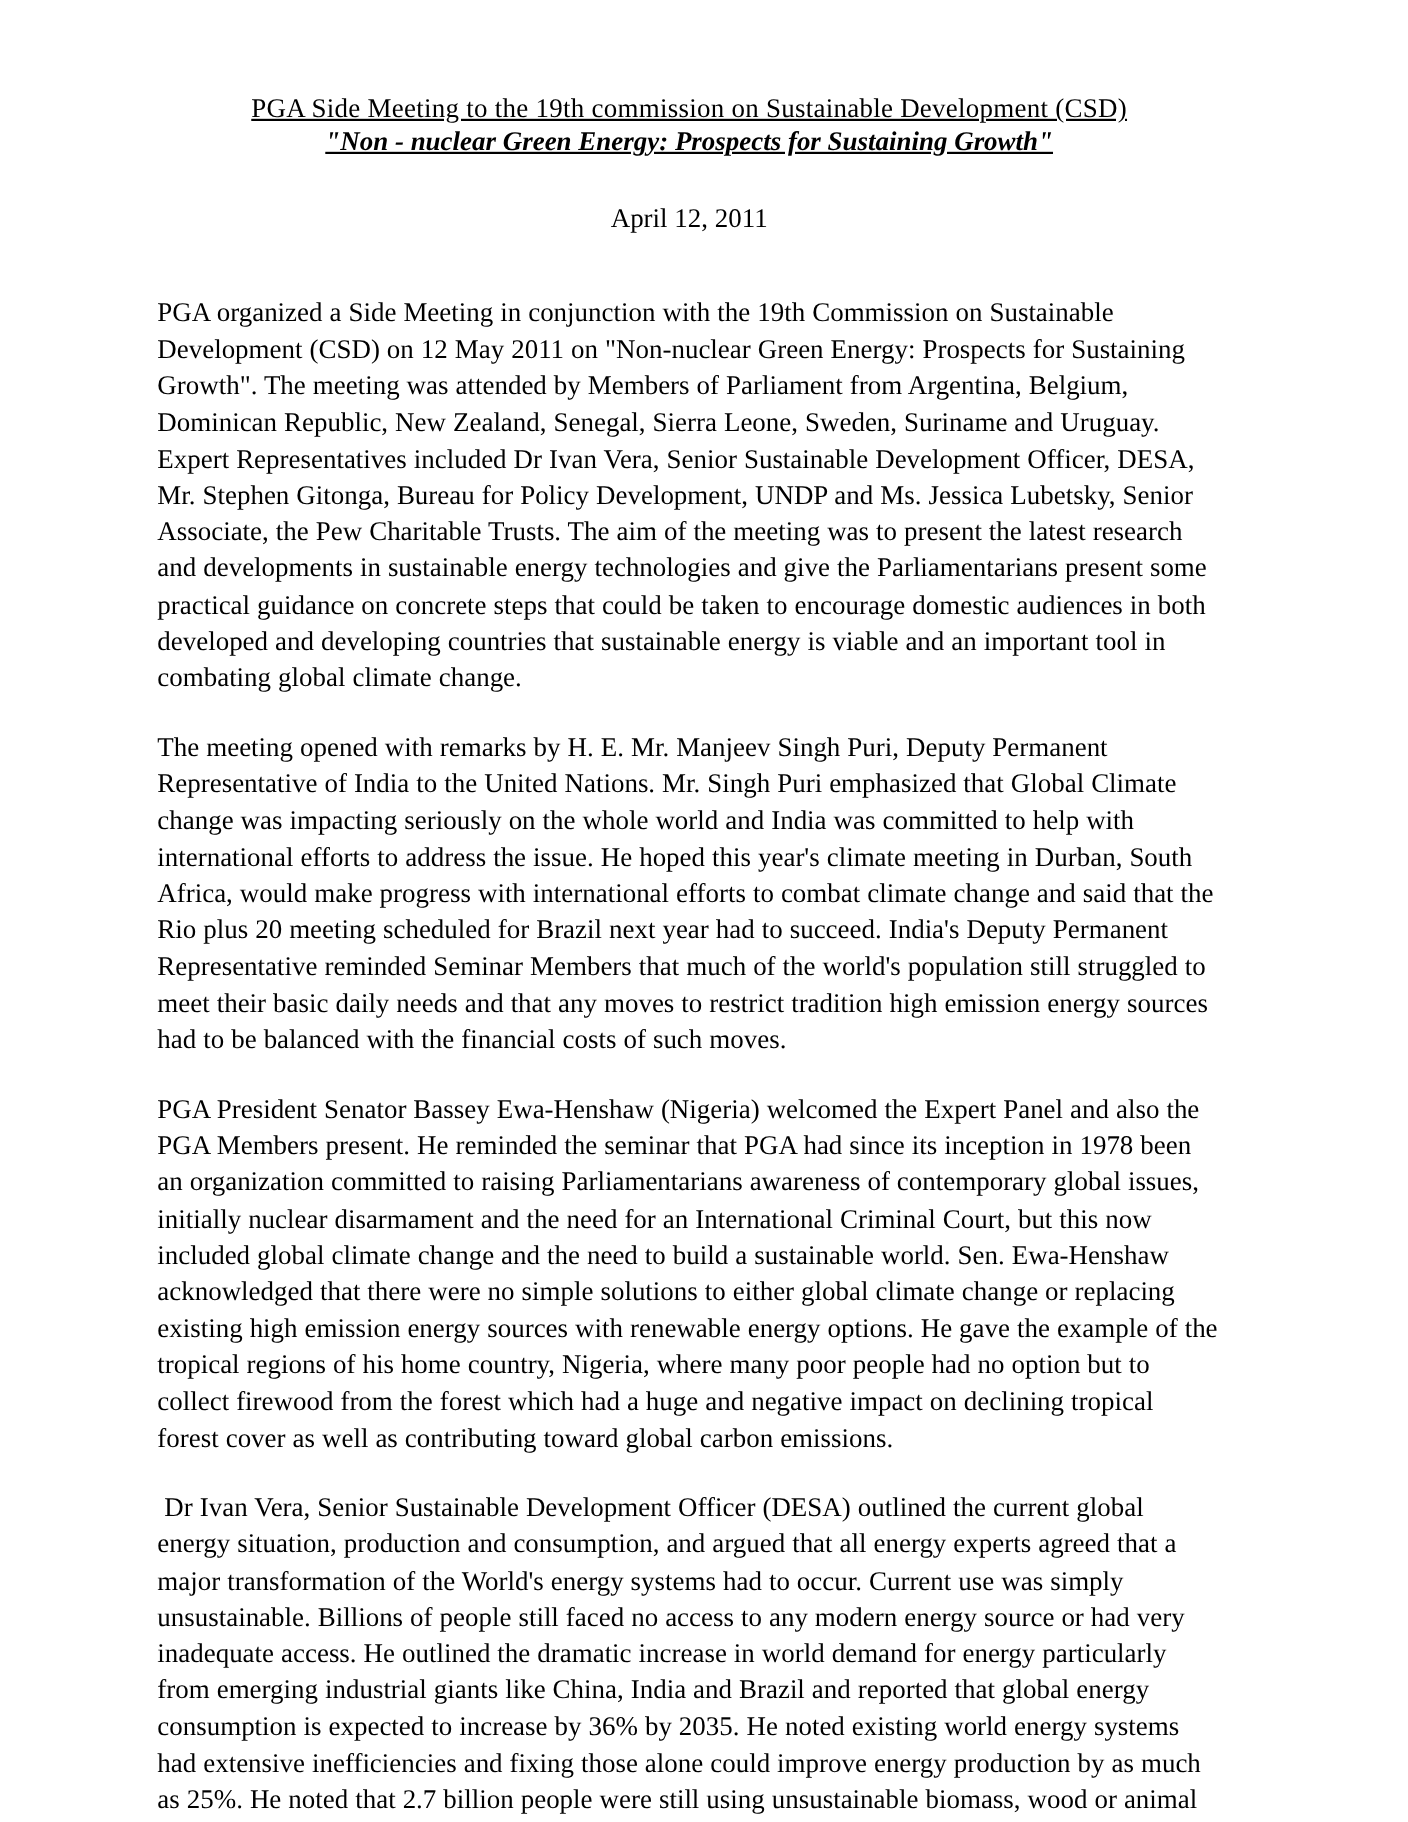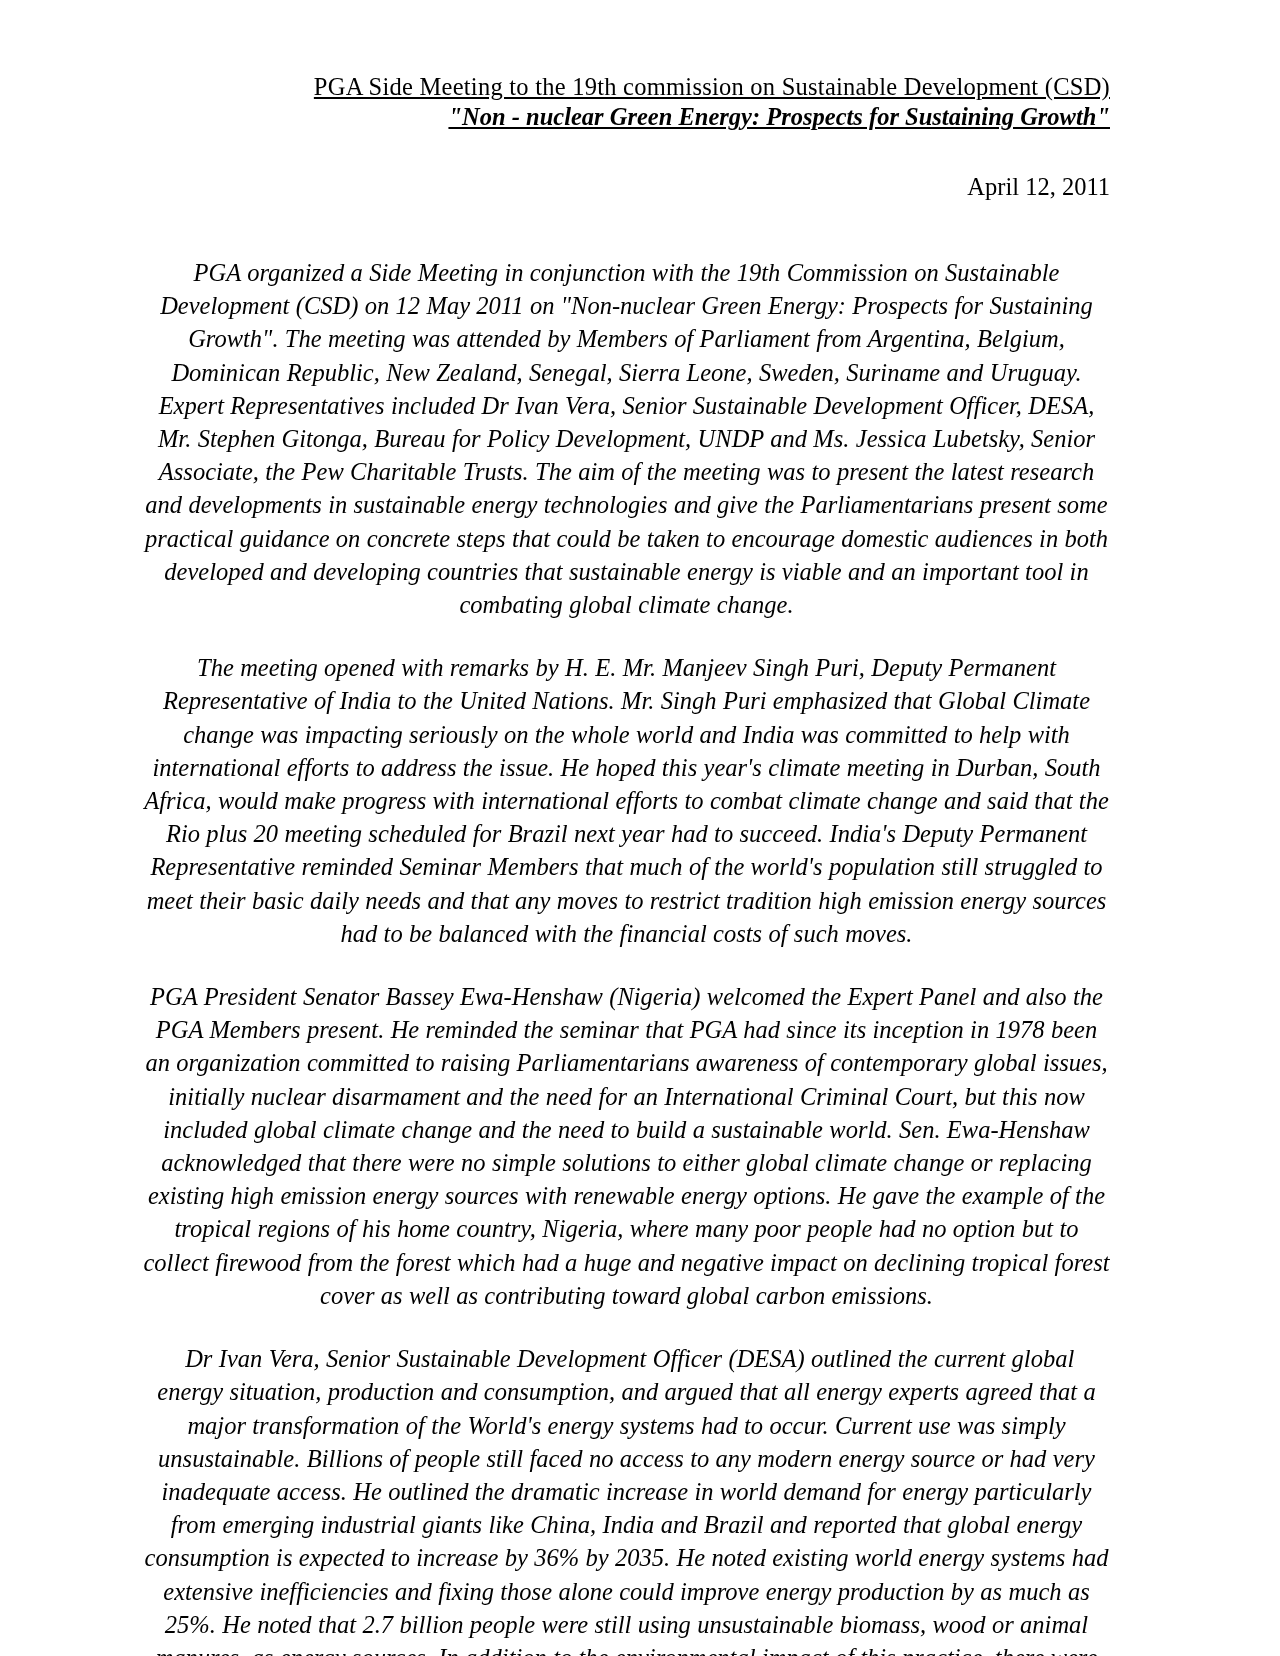--- a/index.html
+++ b/index.html
@@ -17,22 +17,22 @@
   }
   .page {
     position: relative;
     width: 1280px;
     min-height: 1656px;
     box-sizing: border-box;
     padding: 72px 170px 40px 143px;
     background: #ffffff;
   }
   .header-block {
-    text-align: right;
-    margin: 0;
+    text-align: center;
+    margin: 12px;
     padding: 0;
   }
   .title-line-1 {
     font-size: 24.5px;
     line-height: 30px;
     text-decoration: underline;
     text-underline-offset: 2px;
     letter-spacing: 0.01em;
     white-space: nowrap;
   }
@@ -56,24 +56,23 @@
     margin-top: 40px;
   }
   .body-block {
     margin-top: 54px;
   }
   p.para {
     font-size: 24.5px;
     line-height: 33.2px;
     margin: 0 0 30px 0;
     padding: 0;
-    text-align: center;
+    text-align: left;
     white-space: pre-wrap;
     word-spacing: 0.01em;
-    font-style: italic;
   }
   p.para:last-child {
     margin-bottom: 0;
   }
 </style>
 </head>
 <body>
 
 <div class="page">
 

